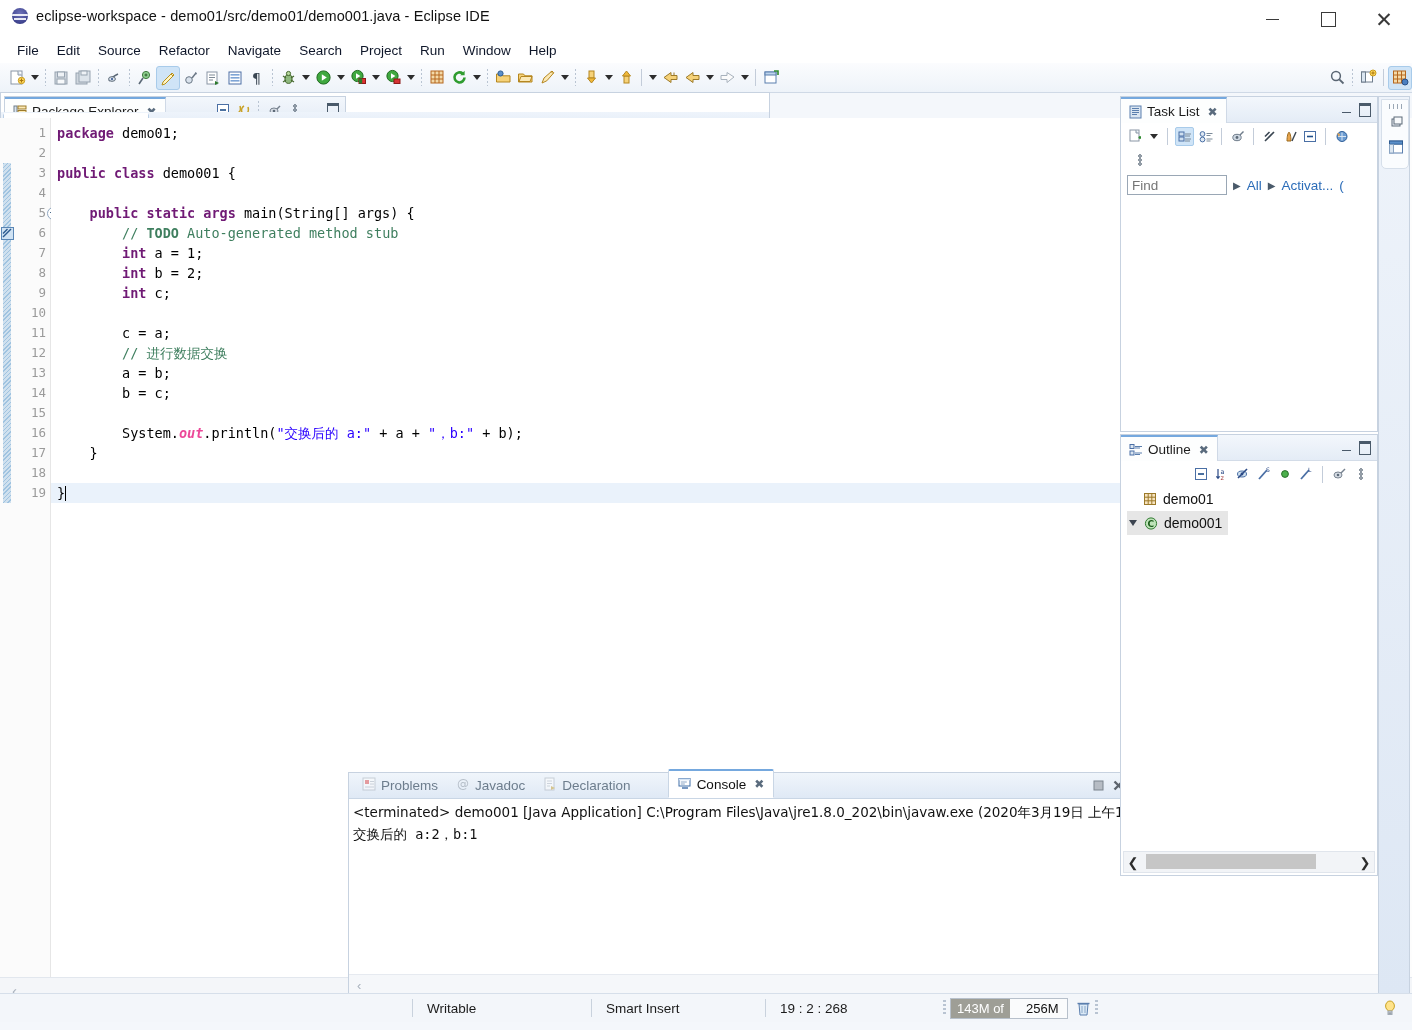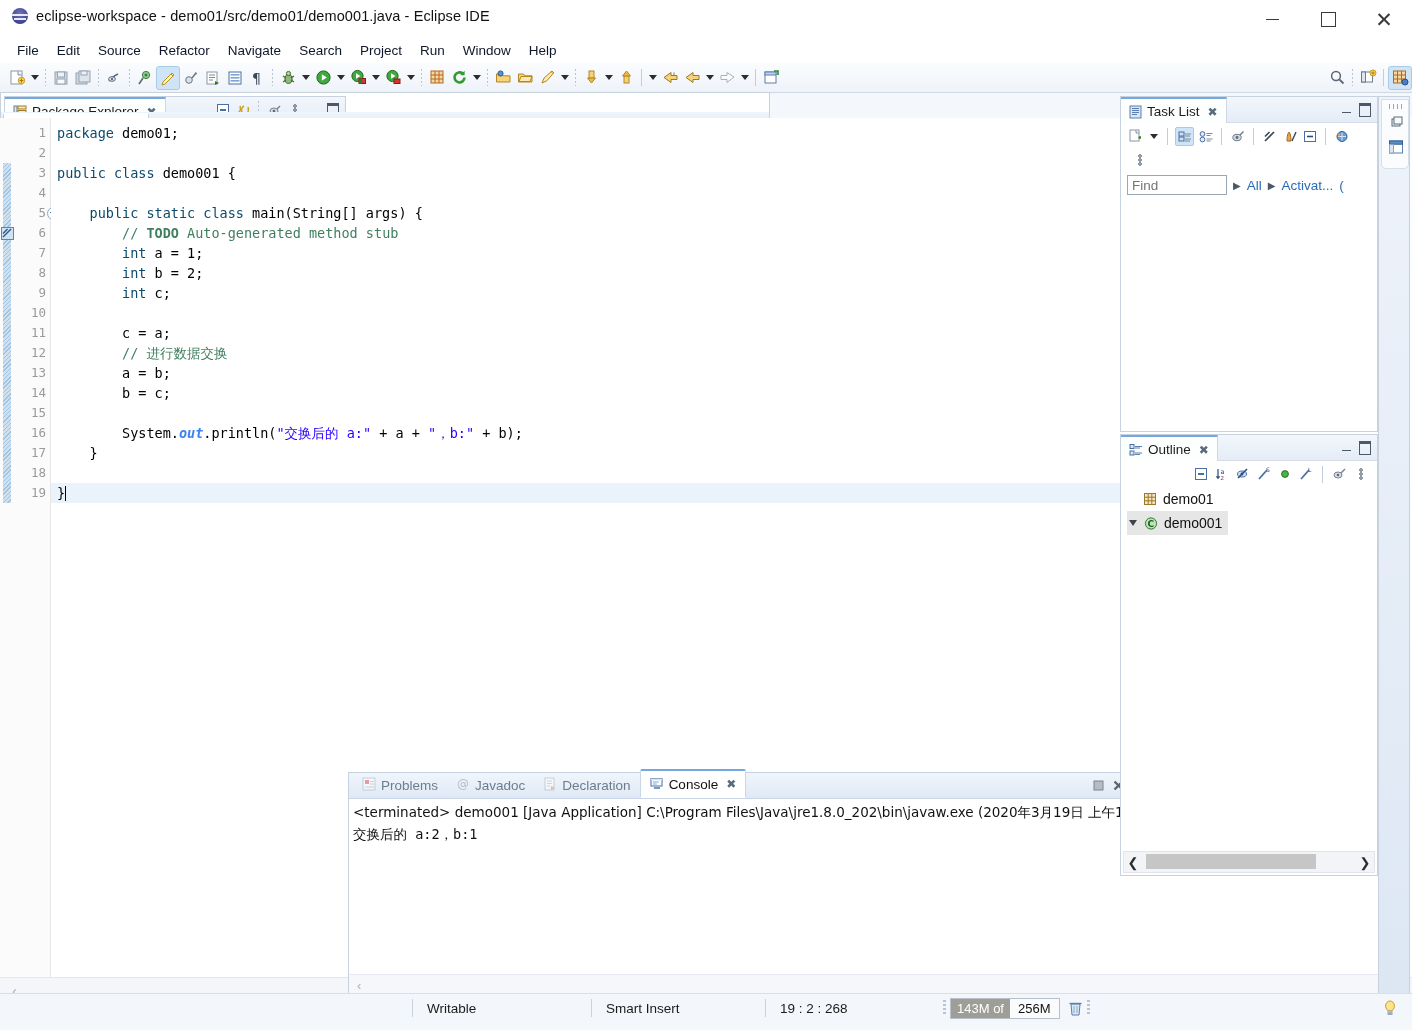--- a/index.html
+++ b/index.html
@@ -100,44 +100,44 @@
     border-right:1px solid #e6e6e6;text-align:right;font-family:"DejaVu Sans Mono",monospace;
     font-size:12.5px;color:#9a9a9a;padding-top:5px;}
   .linenums div{height:20px;line-height:20px;padding-right:4px;position:relative;}
   .fold{position:absolute;right:-10px;top:4px;width:11px;height:11px;border:1px solid #8fa6c0;
     border-radius:50%;background:#fff;}
   .fold:after{content:"";position:absolute;left:2px;top:4px;width:5px;height:1.2px;background:#4a6a8a;}
   .codearea{position:absolute;left:51px;top:0;right:42px;bottom:24px;overflow:hidden;
     font-family:"DejaVu Sans Mono",monospace;font-size:13.5px;padding-top:5px;background:#fff;}
   .cl{height:20px;line-height:20px;white-space:pre;padding-left:6px;}
   .cl.current{background:#eaf2fb;}
-  .kw{color:#0c4a6e;font-weight:normal;}
+  .kw{color:#701a75;font-weight:bold;}
   .cm{color:#3f7f5f;}
   .cmtodo{color:#3f7f5f;font-weight:bold;}
   .str{color:#2a00ff;}
-  .fld{color:#3b82f6;font-style:italic;font-weight:bold;}
+  .fld{color:#ec4899;font-style:italic;font-weight:bold;}
   .caret{display:inline-block;width:1px;height:15px;background:#000;vertical-align:-3px;
     animation:blink 1.1s steps(1) infinite;}
   @keyframes blink{0%,49%{opacity:1}50%,100%{opacity:0}}
 
   .ed-vscroll{position:absolute;right:16px;top:0;width:14px;bottom:24px;background:#fbfbfb;border-left:1px solid #ededed;}
   .ed-overview{position:absolute;right:0;top:0;width:16px;bottom:24px;background:#fdfdfd;border-left:1px solid #ededed;}
   .sc-up,.sc-dn{position:absolute;left:0;width:14px;height:16px;display:flex;align-items:center;justify-content:center;
     color:#9aa4b0;font-size:9px;}
   .sc-up{top:0}.sc-dn{bottom:0}
   .ed-hscroll{position:absolute;left:0;right:0;bottom:0;height:24px;background:#f4f6f9;border-top:1px solid #e2e7ee;
     display:flex;align-items:center;justify-content:space-between;padding:0 12px;color:#a9b2bd;font-size:15px;}
   .ov-mark{position:absolute;right:2px;width:11px;height:5px;background:#2bb0e0;border:1px solid #1a86ad;}
 
   
   #console-panel{left:348px;top:680px;width:1060px;height:222px;}
   .cn-tabbar{height:25px;background:linear-gradient(#f0f5fb,#dfe9f5);position:relative;border-bottom:1px solid #c9d6e5;}
   .cn-tab{height:25px;display:inline-flex;align-items:center;gap:5px;padding:0 9px;font-size:13.5px;color:#6d7d8d;}
   .cn-tab.active{background:#ffffff;color:#111;border:1px solid #c9d6e5;border-bottom-color:#fff;
-    border-top:2px solid #75a8de;border-radius:2px 2px 0 0;margin-top:-1px;height:26px;}
+    border-top:2px solid #75a8de;border-radius:2px 2px 0 0;margin-top:-1px;height:26px;margin-left:28px;}
   .cn-tools{position:absolute;right:4px;top:0;height:25px;display:flex;align-items:center;gap:3px;}
   .cn-body{position:absolute;left:0;top:26px;right:0;bottom:0;background:#fff;}
   .cn-text{position:absolute;left:4px;top:2px;right:20px;font-family:"DejaVu Sans",sans-serif;}
   .cn-line1{font-size:13.5px;color:#111;white-space:nowrap;line-height:22px;}
   .cn-line2{font-size:13.5px;color:#111;line-height:22px;font-family:"DejaVu Sans Mono",monospace;}
   .cn-vscroll{position:absolute;right:0;top:0;width:16px;bottom:20px;background:#fafbfc;border-left:1px solid #e9edf2;}
   .cn-hscroll{position:absolute;left:0;right:0;bottom:0;height:20px;background:#f5f7fa;border-top:1px solid #e6eaf0;
     display:flex;align-items:center;justify-content:space-between;padding:0 8px;color:#aab3be;font-size:13px;}
 
   
@@ -173,21 +173,21 @@
 
   
   .statusbar{position:absolute;left:0;bottom:8px;width:1412px;height:28px;background:#f3f6fa;
     border-top:1px solid #d6dfea;display:flex;align-items:center;}
   .sb-cell{height:28px;display:flex;align-items:center;padding:0 14px;font-size:13.5px;color:#1b1b1b;}
   .sb-div{width:1px;height:18px;background:#c9d2dd;}
   .sb-dotted{width:3px;height:16px;background:repeating-linear-gradient(#b9c4d2 0 2px,transparent 2px 4px);margin:0 4px;}
   .mem{display:flex;align-items:center;height:19px;border:1px solid #b7c0cb;background:#fafbfc;}
   .mem-used{background:#9e9e96;color:#fff;height:19px;display:flex;align-items:center;
     padding:0 6px;font-size:13px;}
-  .mem-total{padding:0 8px;font-size:13px;color:#111;}
+  .mem-total{padding:0 8px;font-size:13px;color:#111;margin-left:8px;}
   .trash{width:15px;height:16px;margin-left:8px;position:relative;}
 </style>
 </head>
 <body>
 
 <div class="app">
 
   <div class="titlebar">
     <div class="title-left">
       <div class="eclipse-logo"></div>
@@ -535,21 +535,21 @@
             <div>16</div>
             <div>17</div>
             <div>18</div>
             <div>19</div>
           </div>
         <div class="codearea" id="codearea">
             <div class="cl"><span class="kw">package </span><span>demo01;</span></div>
             <div class="cl">&nbsp;</div>
             <div class="cl"><span class="kw">public class </span><span>demo001 {</span></div>
             <div class="cl">&nbsp;</div>
-            <div class="cl"><span>    </span><span class="kw">public static class </span><span>main(String[] args) {</span></div>
+            <div class="cl"><span>    </span><span class="kw">public static args </span><span>main(String[] args) {</span></div>
             <div class="cl"><span>        </span><span class="cm">// </span><span class="cmtodo">TODO</span><span class="cm"> Auto-generated method stub</span></div>
             <div class="cl"><span>        </span><span class="kw">int</span><span> a = 1;</span></div>
             <div class="cl"><span>        </span><span class="kw">int</span><span> b = 2;</span></div>
             <div class="cl"><span>        </span><span class="kw">int</span><span> c;</span></div>
             <div class="cl">&nbsp;</div>
             <div class="cl"><span>        c = a;</span></div>
             <div class="cl"><span>        </span><span class="cm">// 进行数据交换</span></div>
             <div class="cl"><span>        a = b;</span></div>
             <div class="cl"><span>        b = c;</span></div>
             <div class="cl">&nbsp;</div>

